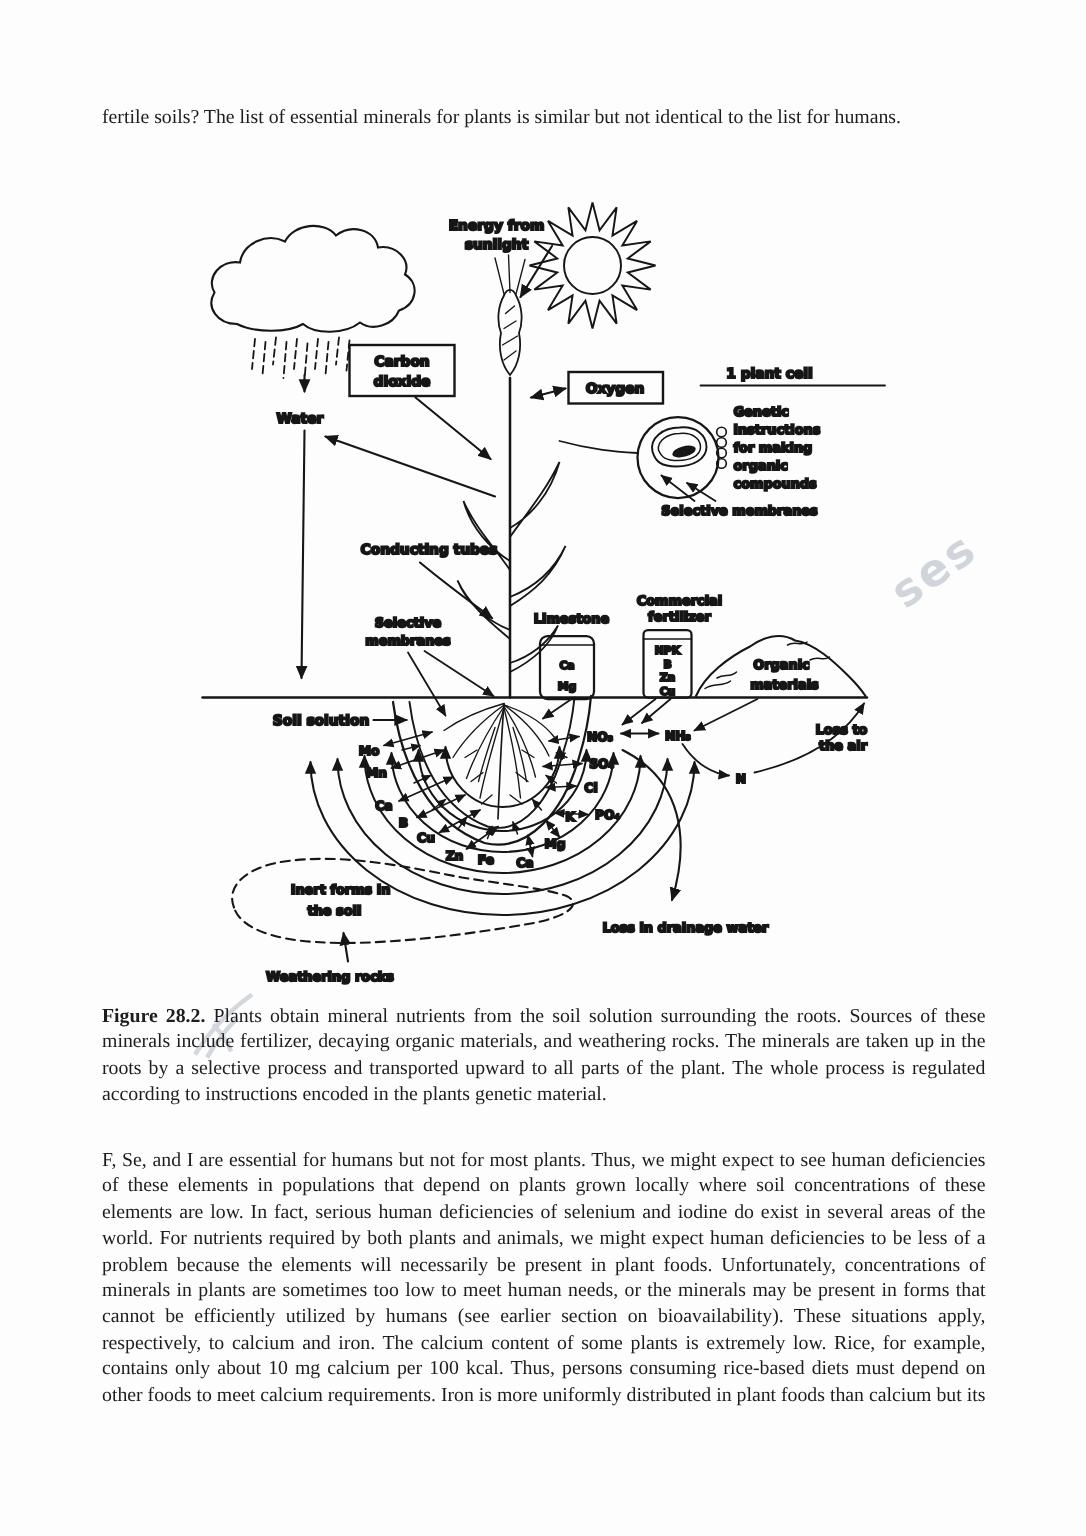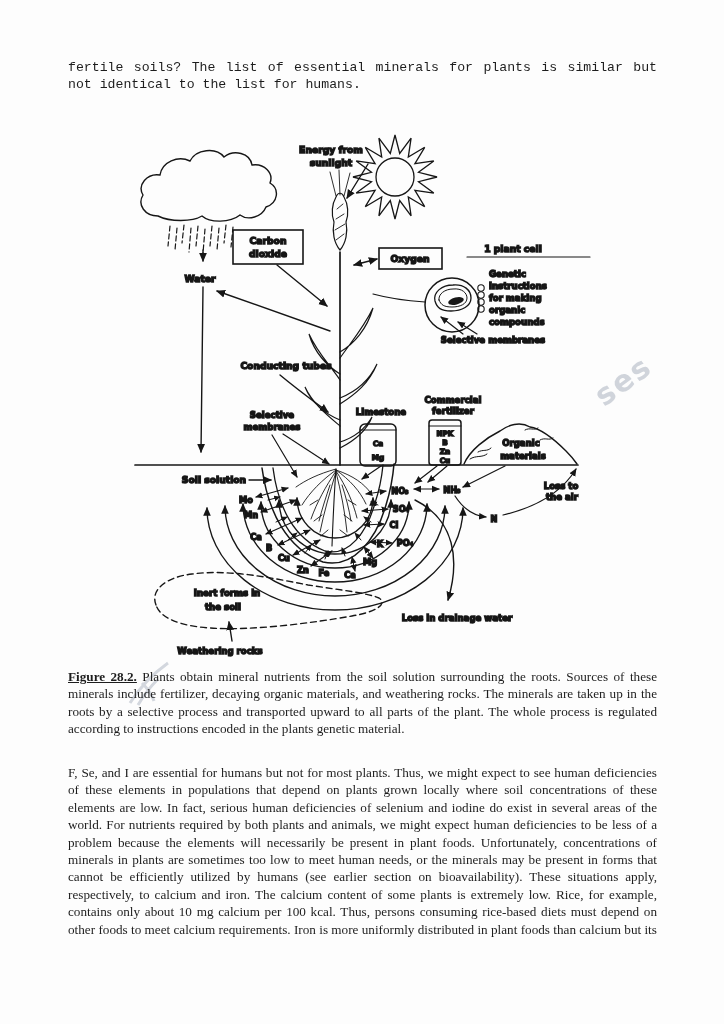--- a/index.html
+++ b/index.html
@@ -4,24 +4,24 @@
 <style>
   html,body{margin:0;padding:0;}
   body{
     width:724px;height:1024px;position:relative;background:#fdfdfd;
     font-family:"Liberation Serif", serif;color:#1d1d1d;overflow:hidden;
   }
   .para{
     position:absolute;left:68px;width:589px;
     font-size:13.2px;line-height:17.4px;text-align:justify;
   }
-  #intro{top:59px;font-family:Liberation Mono, monospace;}
+  #intro{top:69px;}
   #caption{top:668px;}
   #bodytext{top:764px;}
-  .bold{font-weight:bold;text-decoration:underline;}
+  .bold{font-weight:bold;}
   #figure-svg{position:absolute;left:0;top:112px;}
   .wm{
     position:absolute;color:#c9ced6;opacity:.85;pointer-events:none;
     font-family:"DejaVu Sans", sans-serif;font-weight:bold;
   }
   #watermark-1{left:592px;top:363px;font-size:30px;transform:rotate(-36deg);letter-spacing:2px;}
   #watermark-2{left:122px;top:655px;}
   svg text{font-family:"DejaVu Sans", sans-serif;font-weight:bold;fill:#161616;}
   .lbl{font-size:8.6px;}
   .lbl-lg{font-size:9.2px;}

